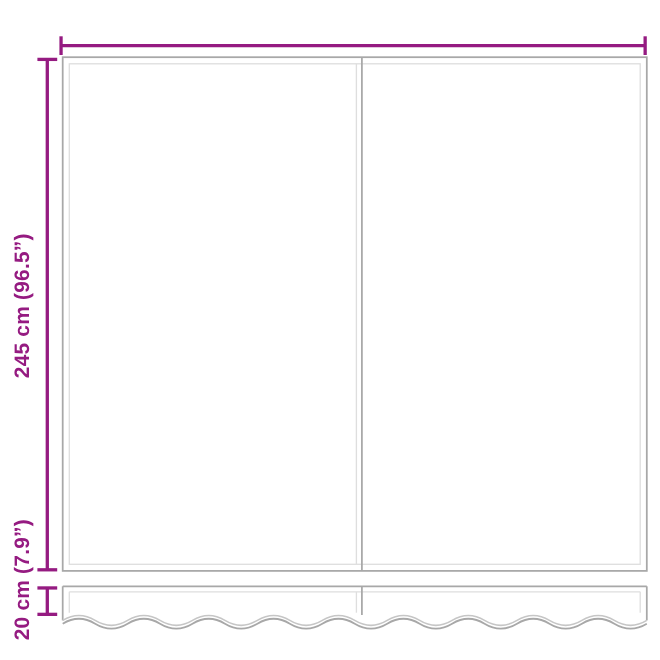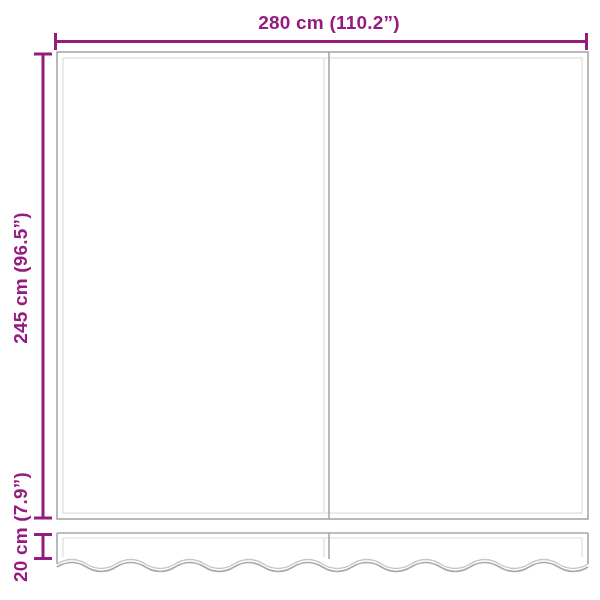--- a/index.html
+++ b/index.html
@@ -80,18 +80,17 @@
       <path class="dim-stroke" d="M34,518 H52"></path>
     </g>
 
     <g>
       <path class="dim-stroke" d="M43,534.5 V558.5"></path>
       <path class="dim-stroke" d="M34,534.5 H52"></path>
       <path class="dim-stroke" d="M34,558.5 H52"></path>
     </g>
   </svg>
 
-  <div class="dim-label" style="left:329px;top:23px;">280 cm (110.2”)</div>
 
   <div class="dim-label rot" style="left:21px;top:278px;">245 cm (96.5”)</div>
 
   <div class="dim-label rot" style="left:21px;top:527px;">20 cm (7.9”)</div>
 </div>
 
 </body></html>

